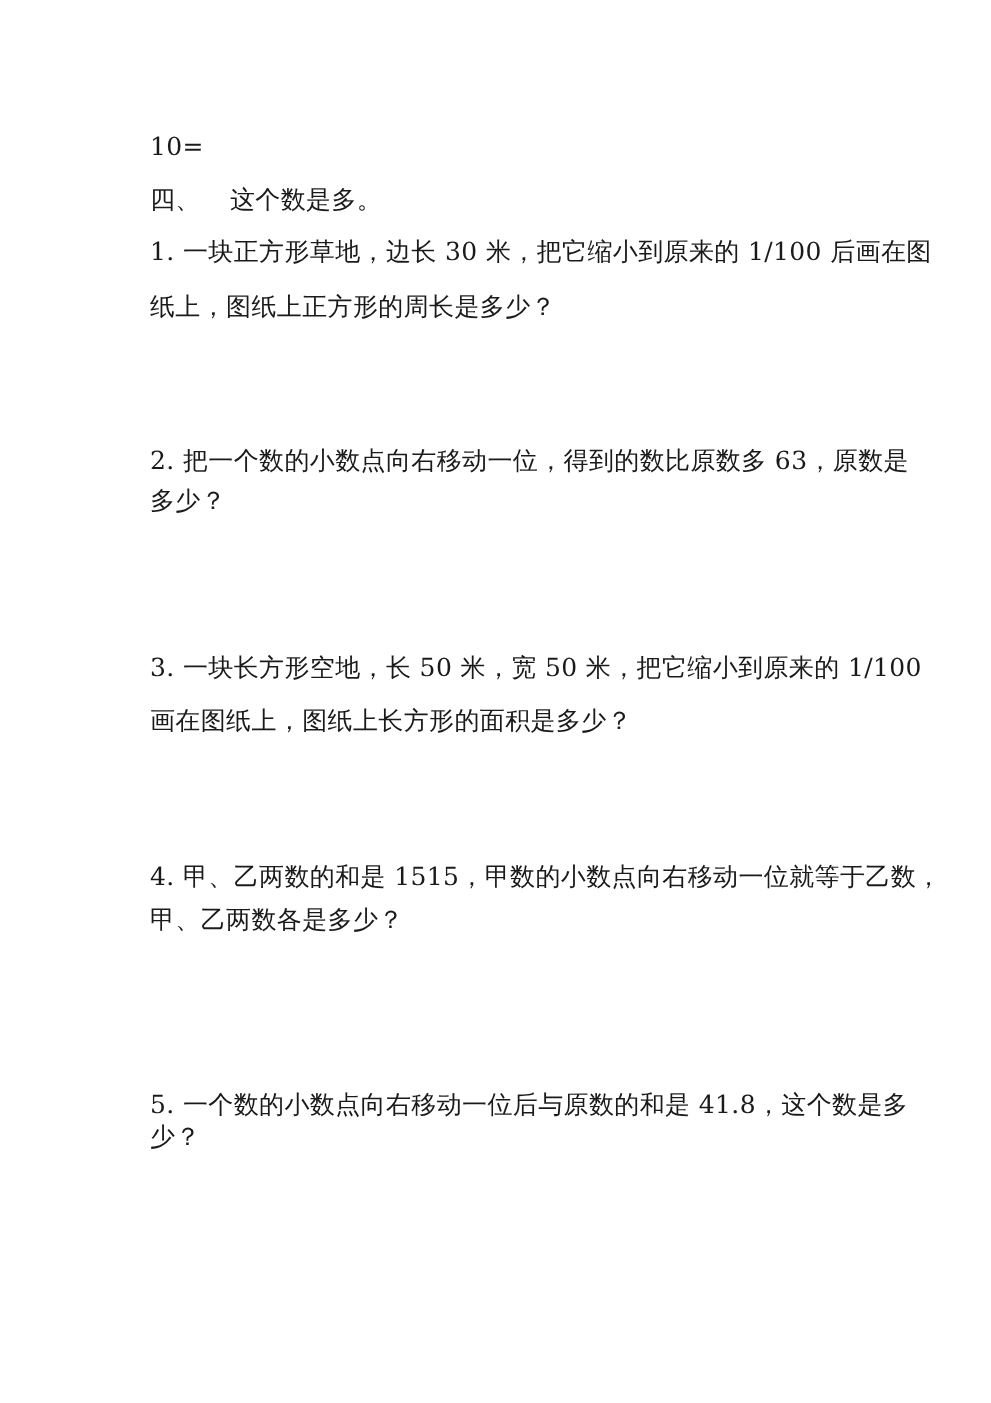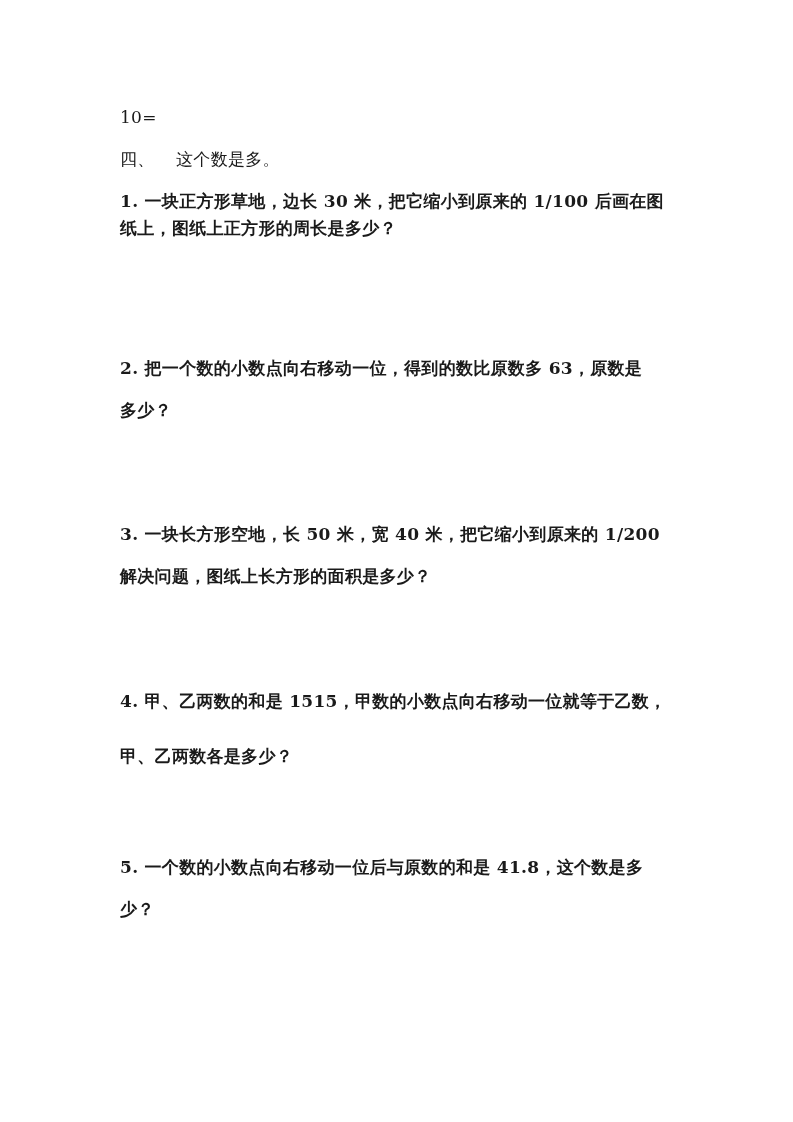--- a/index.html
+++ b/index.html
@@ -1,50 +1,50 @@
 <!DOCTYPE html>
 <html><head>
 <meta charset="utf-8">
 <style>
   html, body { margin: 0; padding: 0; background: #ffffff; }
   body { width: 793px; height: 1122px; position: relative; overflow: hidden;
          font-family: "DejaVu Serif", "Liberation Serif", serif; color: #1a1a1a; }
-  .line { position: absolute; left: 120px; font-size: 17px; line-height: 22px; white-space: nowrap; letter-spacing: 0.3px; }
+  .line { position: absolute; left: 120px; font-size: 20px; line-height: 22px; white-space: nowrap; letter-spacing: 0.3px; }
   .q { position: absolute; left: 120px; width: 560px; }
-  .q .line { position: absolute; left: 0; font-weight: bold; }
+  .q .line { position: absolute; left: 0; }
 </style>
 </head>
 <body>
 
 <div>
   <div class="line" style="top:106px">10=</div>
 
   <div class="line" style="top:148px">
     <span>四、</span>
     <span style="display:inline-block;width:10px"></span>
     <span>这个数是多。</span>
   </div>
 
   <div class="q" style="top:190px">
     <div class="line" style="top:0">1.  一块正方形草地，边长 30 米，把它缩小到原来的 1/100 后画在图</div>
-    <div class="line" style="top:27px">纸上，图纸上正方形的周长是多少？</div>
+    <div class="line" style="top:44px">纸上，图纸上正方形的周长是多少？</div>
   </div>
 
   <div class="q" style="top:357px">
     <div class="line" style="top:0">2.  把一个数的小数点向右移动一位，得到的数比原数多 63，原数是</div>
-    <div class="line" style="top:42px">多少？</div>
+    <div class="line" style="top:32px">多少？</div>
   </div>
 
   <div class="q" style="top:523px">
-    <div class="line" style="top:0">3.  一块长方形空地，长 50 米，宽 40 米，把它缩小到原来的 1/200</div>
-    <div class="line" style="top:42px">解决问题，图纸上长方形的面积是多少？</div>
+    <div class="line" style="top:0">3.  一块长方形空地，长 50 米，宽 50 米，把它缩小到原来的 1/100</div>
+    <div class="line" style="top:42px">画在图纸上，图纸上长方形的面积是多少？</div>
   </div>
 
   <div class="q" style="top:690px">
     <div class="line" style="top:0">4.  甲、乙两数的和是 1515，甲数的小数点向右移动一位就等于乙数，</div>
-    <div class="line" style="top:55px">甲、乙两数各是多少？</div>
+    <div class="line" style="top:34px">甲、乙两数各是多少？</div>
   </div>
 
   <div class="q" style="top:856px">
-    <div class="line" style="top:0">5.  一个数的小数点向右移动一位后与原数的和是 41.8，这个数是多</div>
+    <div class="line" style="top:16px">5.  一个数的小数点向右移动一位后与原数的和是 41.8，这个数是多</div>
     <div class="line" style="top:42px">少？</div>
   </div>
 </div>
 
 </body></html>

